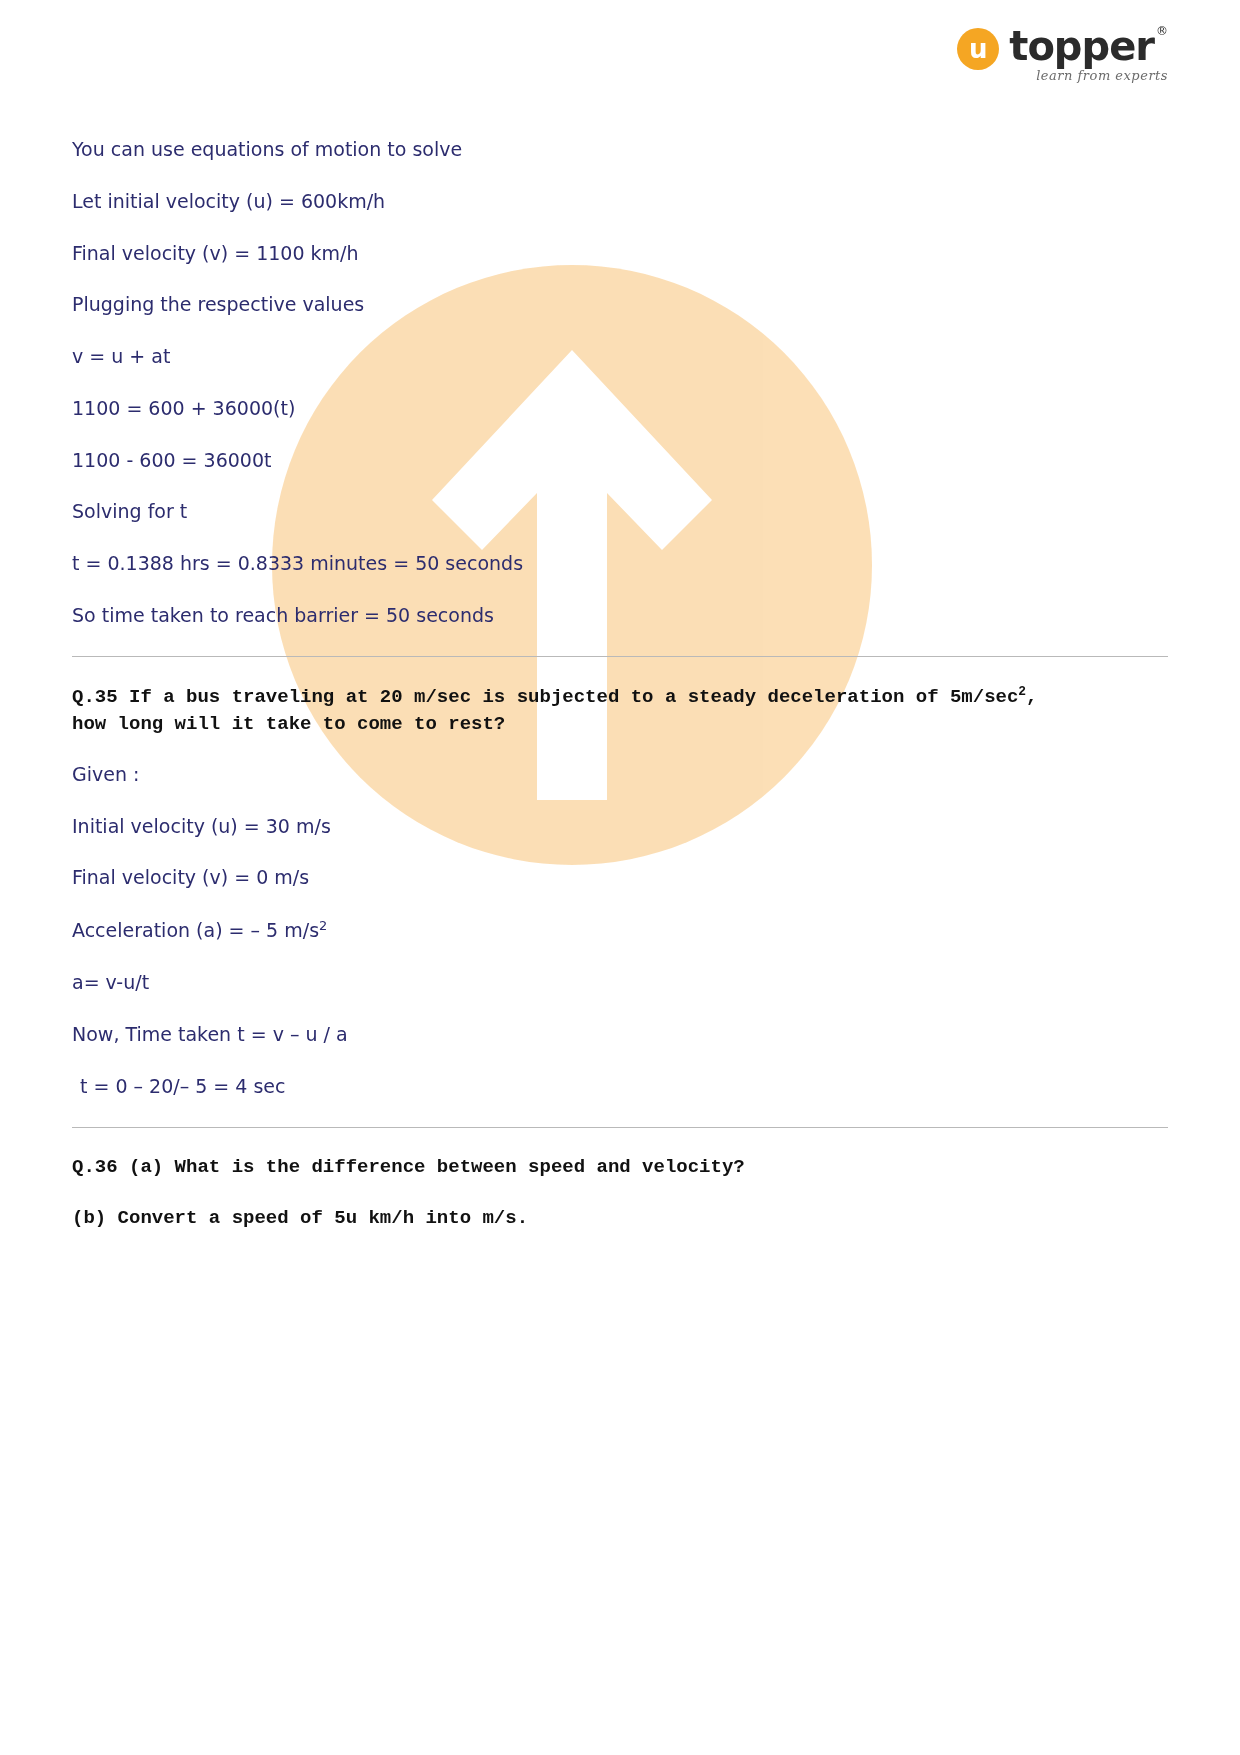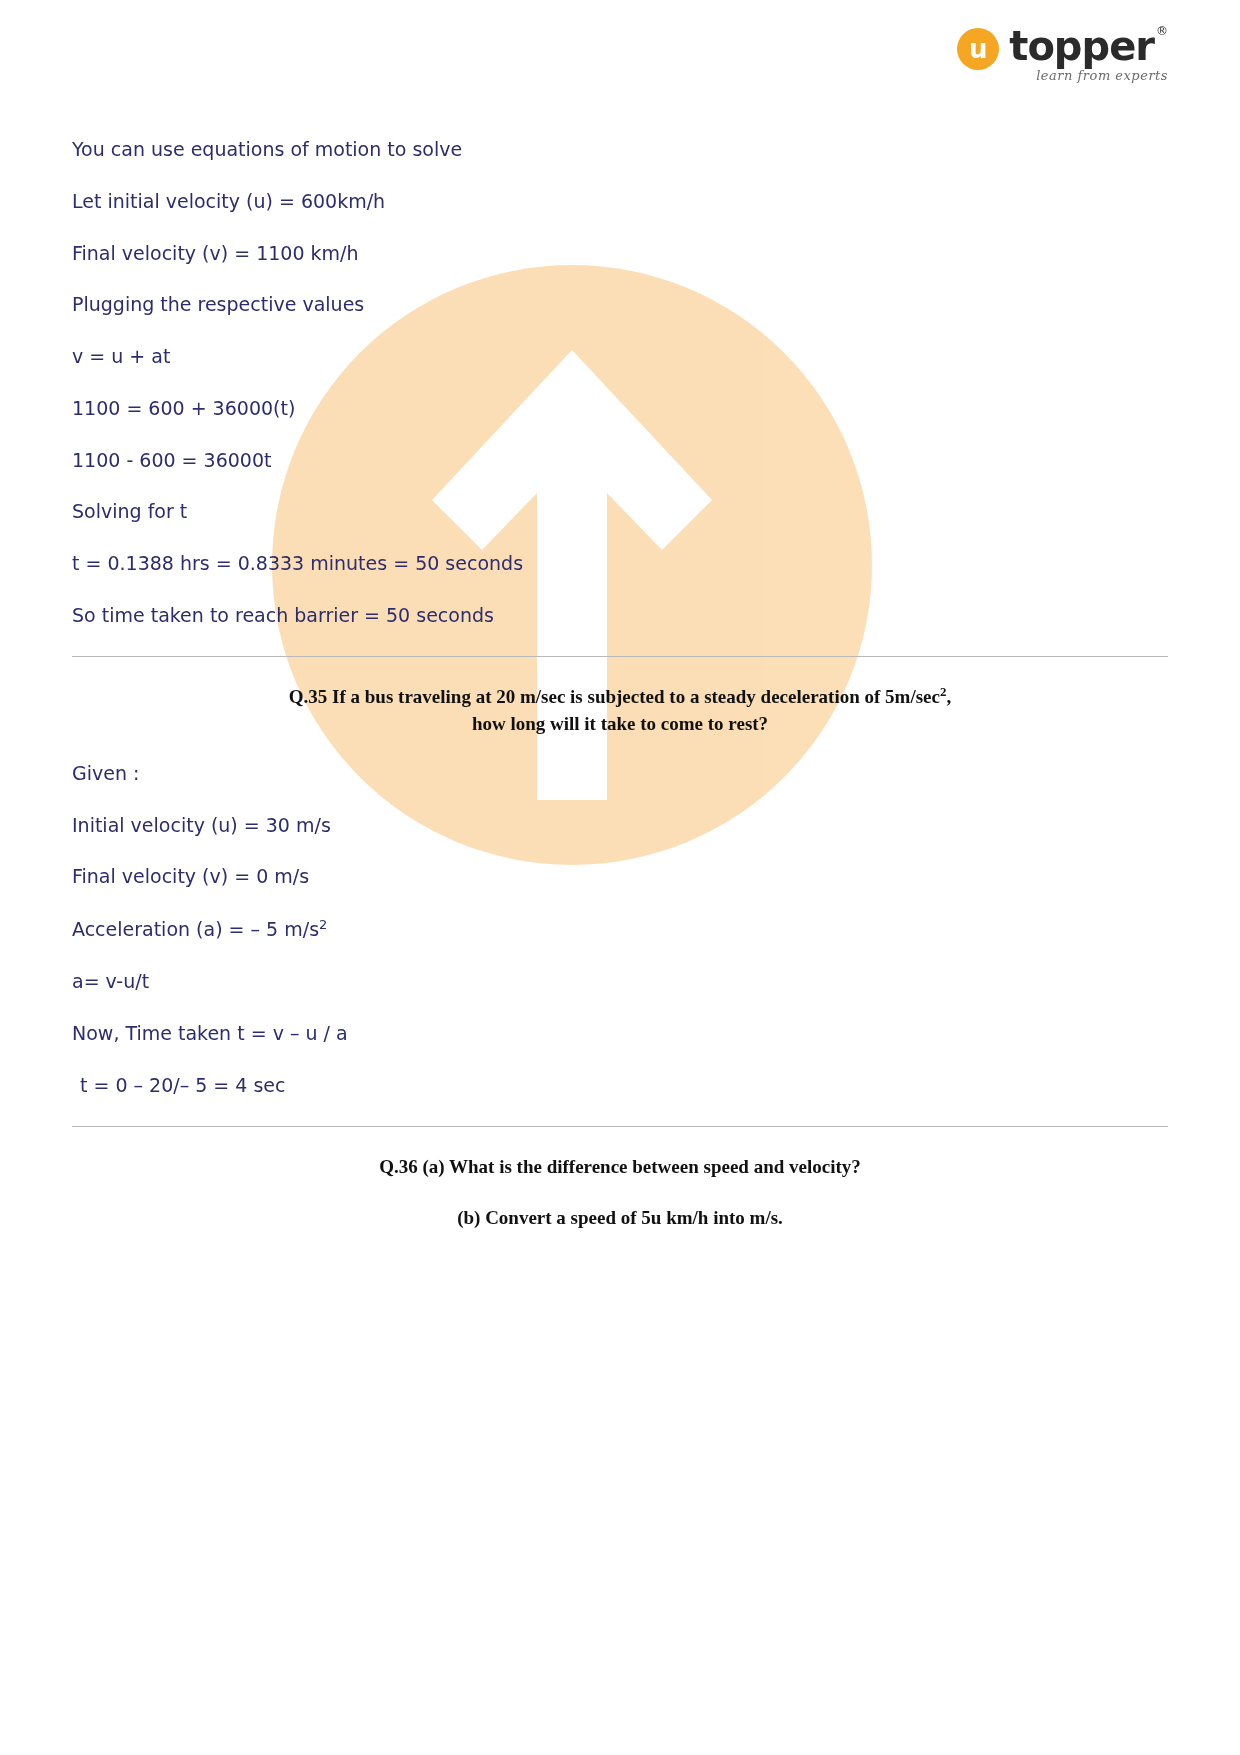--- a/index.html
+++ b/index.html
@@ -111,22 +111,21 @@
     line-height: 1.25;
     color: #2c2c6e;
     font-family: "DejaVu Sans", sans-serif;
   }
   p.q {
     margin: 0 0 24px 0;
     font-size: 19px;
     line-height: 1.45;
     color: #111111;
     font-weight: bold;
-    font-family: Liberation Serif, serif;
-    text-align: center;
+    font-family: Liberation Mono, monospace;
   }
   p.indent { padding-left: 8px; }
   sup { font-size: 0.68em; vertical-align: super; }
   hr.sep {
     border: none;
     border-top: 1px solid #b9b9b9;
     margin: 14px 0 26px 0;
   }
   .block { position: relative; }
 </style>

